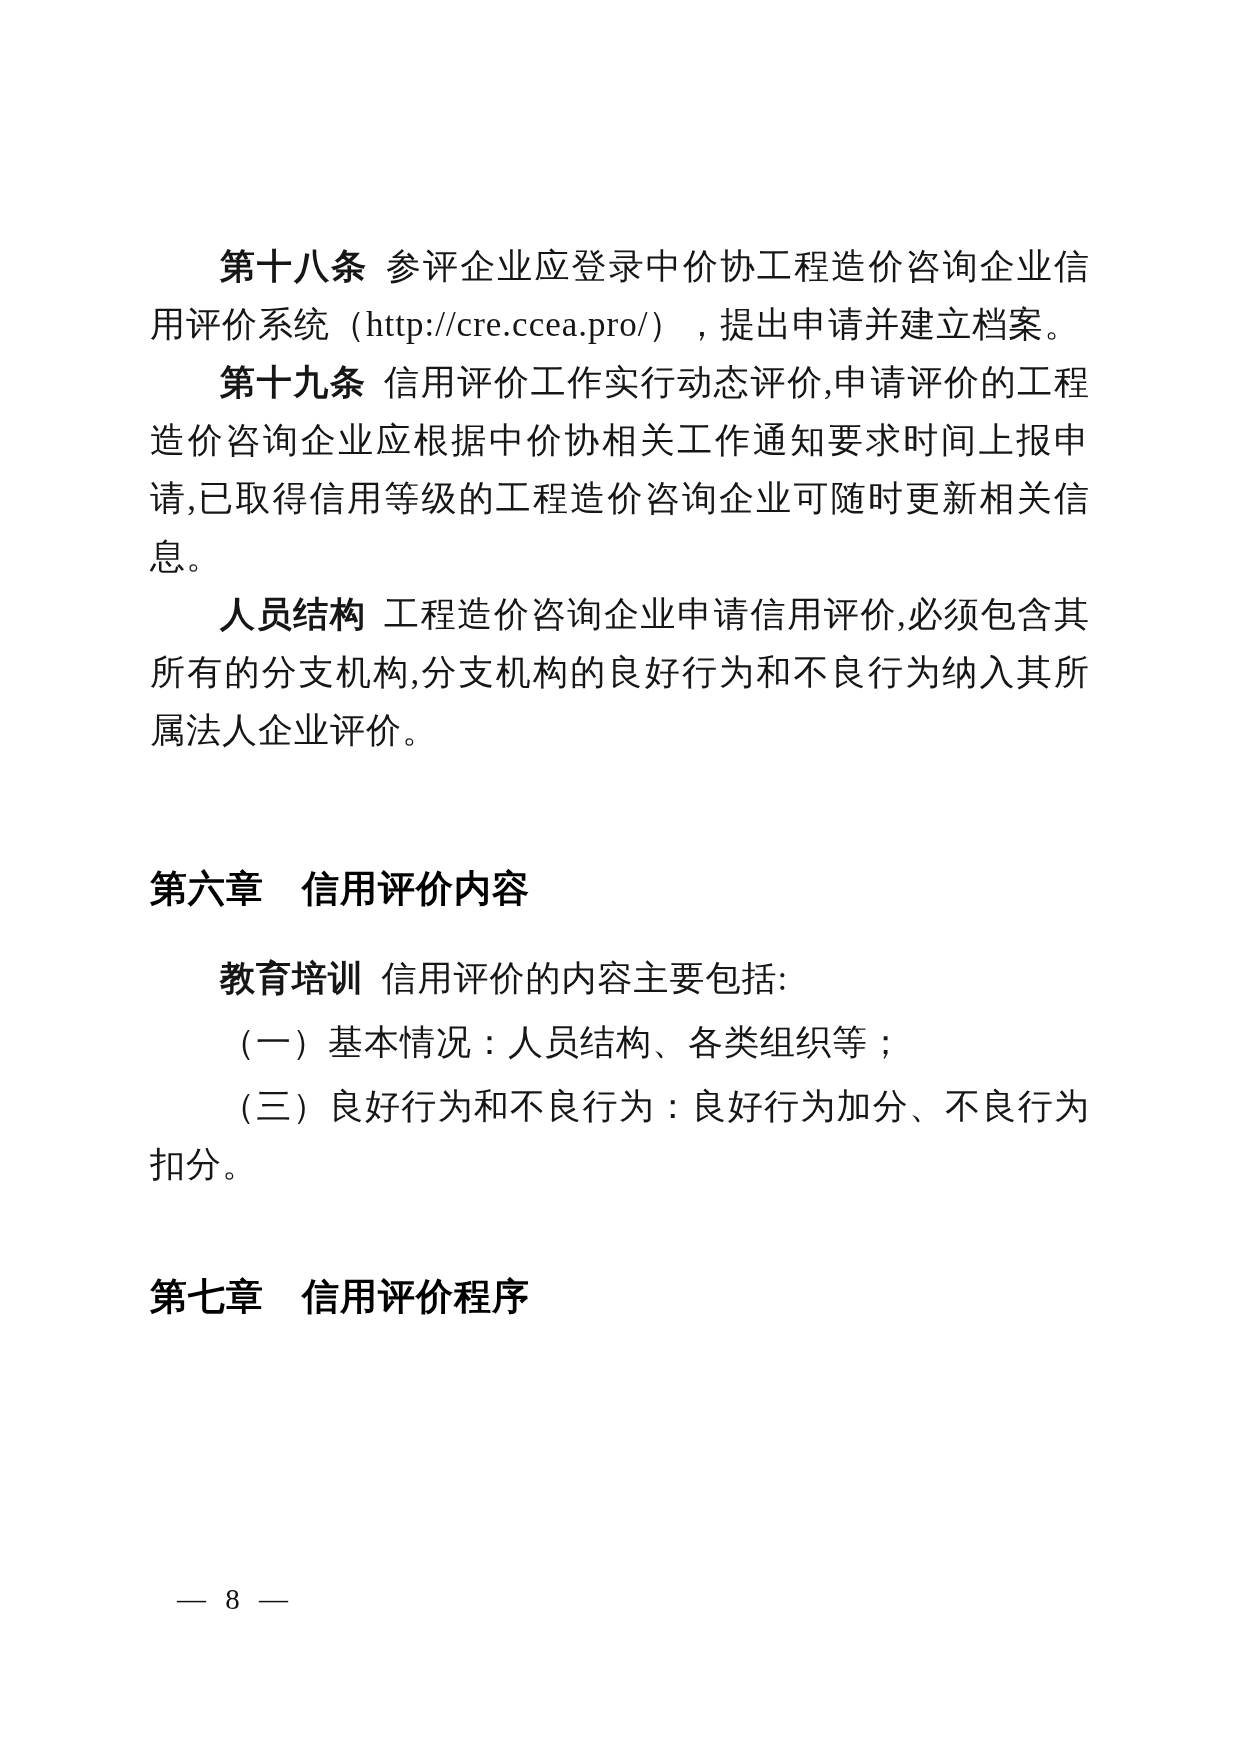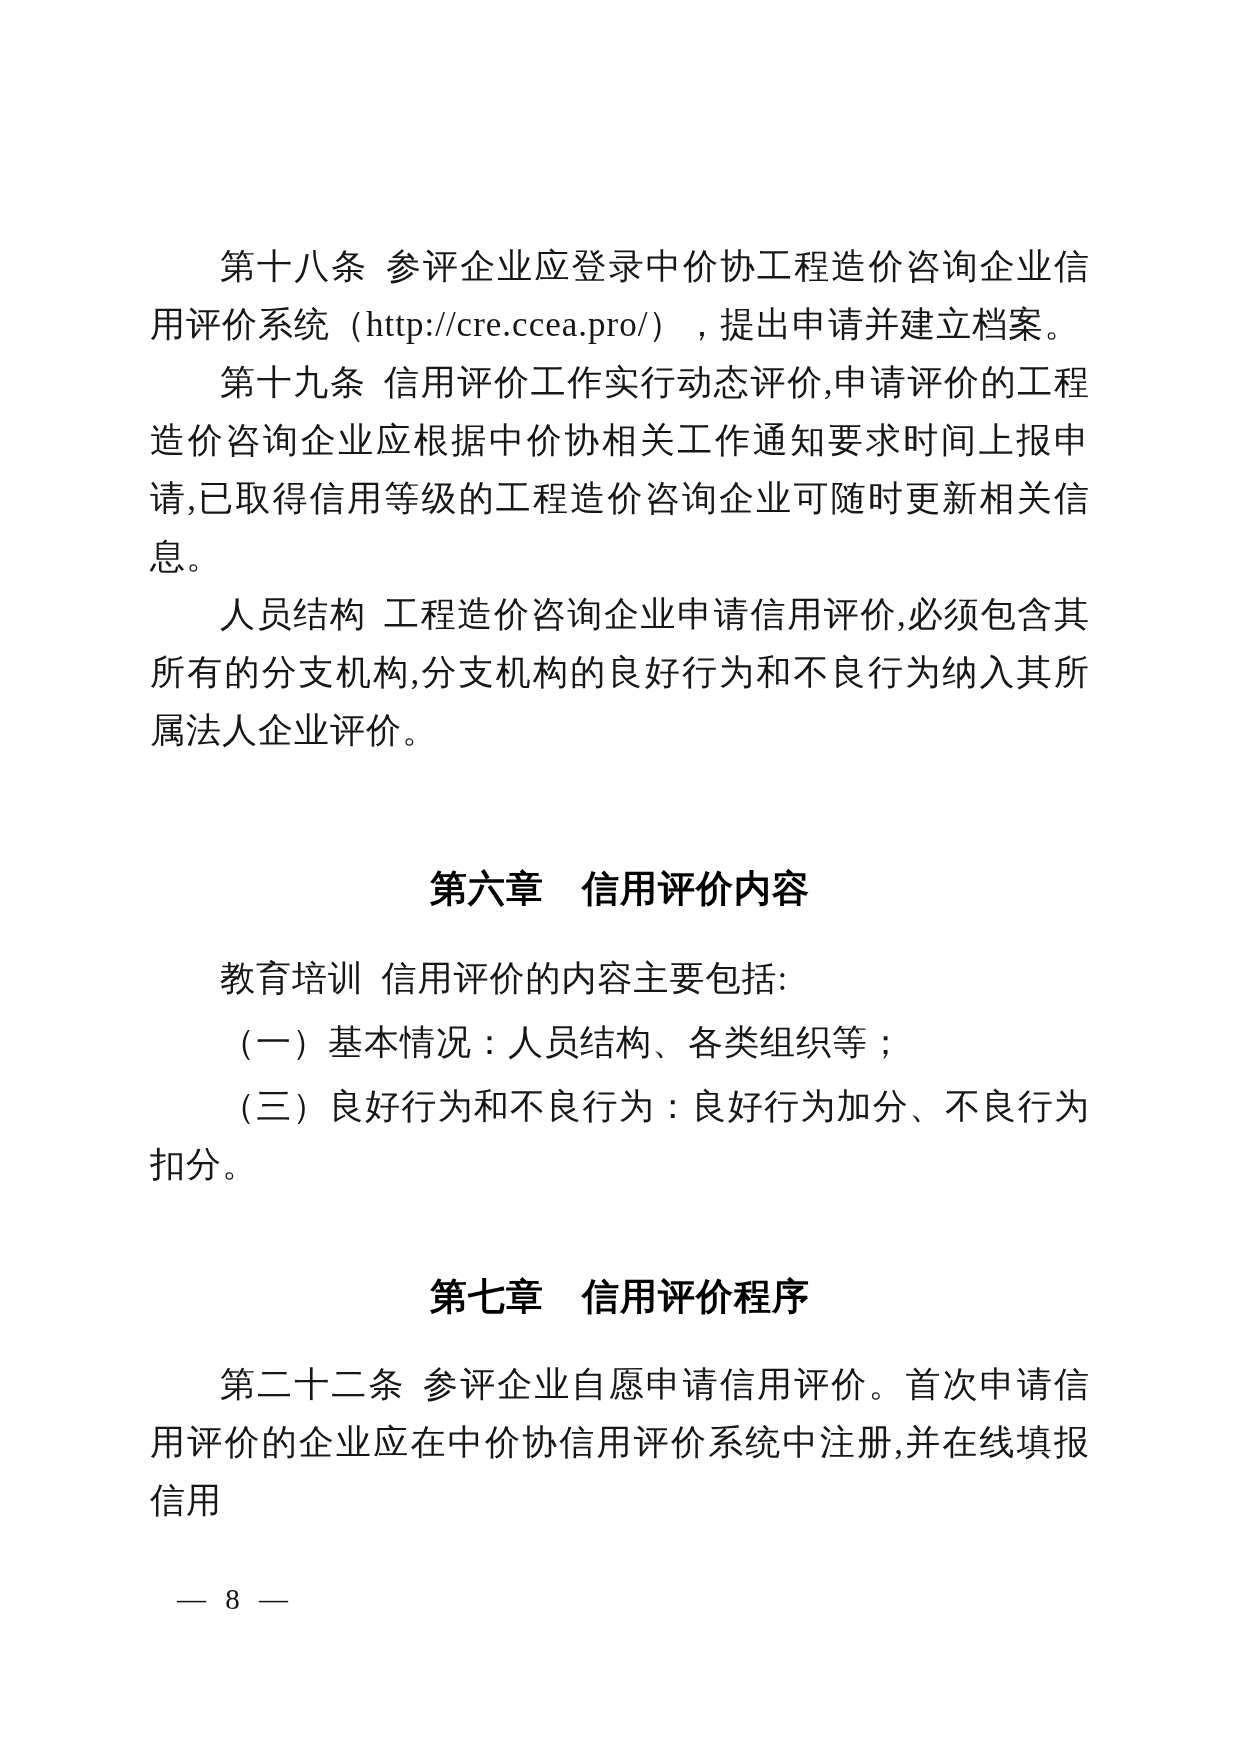--- a/index.html
+++ b/index.html
@@ -22,32 +22,31 @@
   }
   .body-para {
     margin: 0;
     font-size: 35px;
     line-height: 58px;
     letter-spacing: 1px;
     text-align: justify;
     text-indent: 2em;
   }
   .body-para .lead {
-    font-weight: 400;
+    font-weight: 700;
     margin-right: 0.5em;
   }
   .item { margin-top: 6px; }
   .chapter {
     margin: 100px 0 32px 0;
     font-family: Liberation Serif, serif;
     font-weight: 700;
     font-size: 37px;
     line-height: 58px;
     letter-spacing: 1px;
-    text-align: center;
     color: #000000;
   }
   .chapter.second { margin-top: 74px; margin-bottom: 30px; }
   .page-footer {
     position: absolute;
     left: 177px;
     top: 1582px;
     font-size: 29px;
     line-height: 34px;
     letter-spacing: 2px;
@@ -71,18 +70,17 @@
 
     <p class="body-para"><span class="lead">教育培训</span><span>信用评价的内容主要包括:</span></p>
 
     <p class="body-para item"><span>（一）基本情况：人员结构、各类组织等；</span></p>
 
 
     <p class="body-para item"><span>（三）良好行为和不良行为：良好行为加分、不良行为扣分。</span></p>
 
     <h2 class="chapter second">第七章　信用评价程序</h2>
 
-    <p class="body-para"><span class="lead">第二十二条</span><span>参评企业自愿申请信用评价。首次申请信用评价的企业应在中价协信用评价系统中注册,并在线填报信用</span></p>
 
   </div>
 
   <div class="page-footer">— 8 —</div>
 </div>
 
 </body></html>

